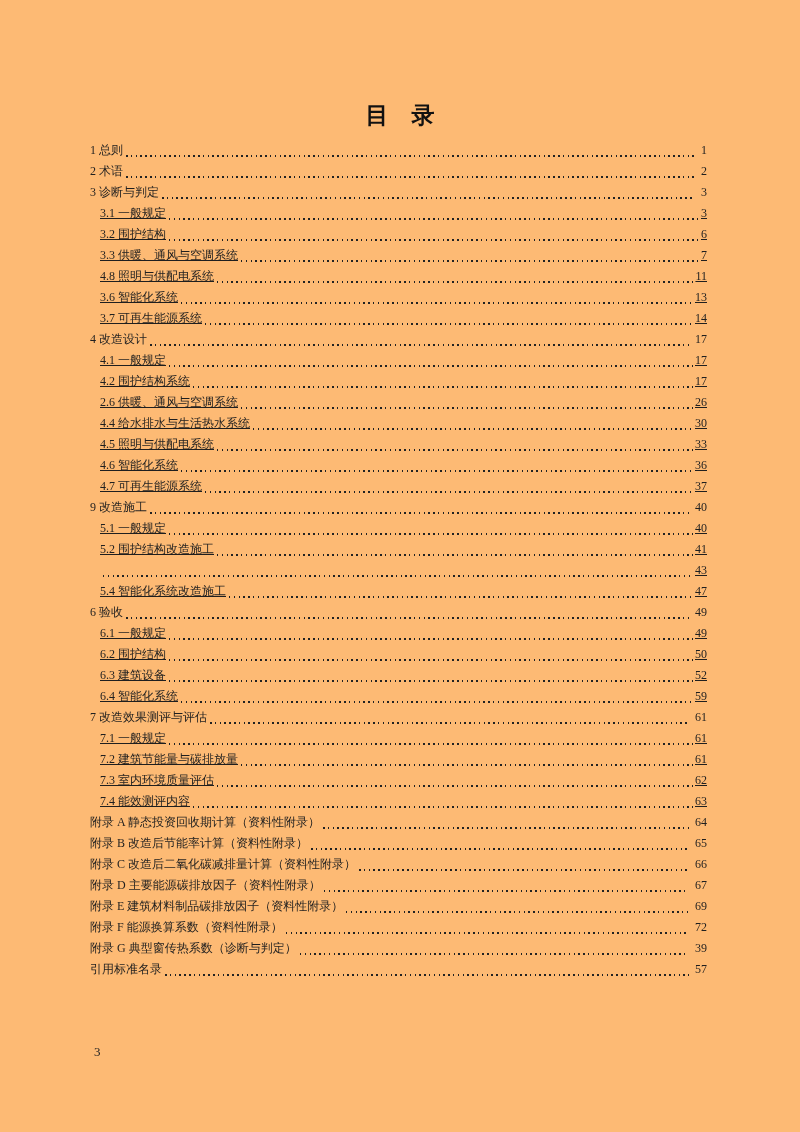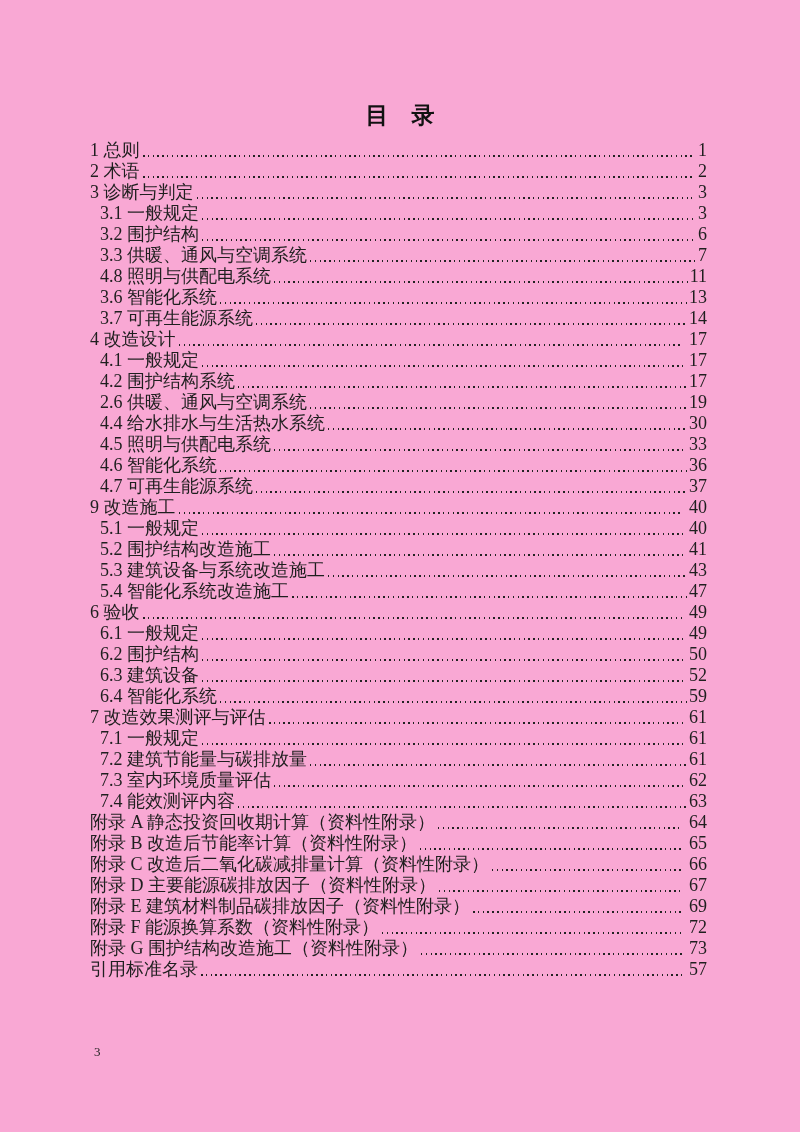--- a/index.html
+++ b/index.html
@@ -4,47 +4,48 @@
 <style>
   html, body {
     margin: 0;
     padding: 0;
     background: #ffffff;
   }
   .doc-page {
     position: relative;
     width: 800px;
     height: 1132px;
-    background: #f9a8d4;
+    background: #fdba74;
     color: #1f1f1f;
     font-family: "Liberation Serif", "DejaVu Serif", serif;
     overflow: hidden;
   }
   .toc-title {
     margin: 0;
     padding-top: 103px;
     text-align: center;
     font-size: 23px;
     line-height: 26px;
     font-weight: bold;
     color: #111111;
   }
   .toc-list {
     margin: 11px 93px 0 90px;
   }
   .toc-row {
     display: flex;
     align-items: flex-end;
     height: 21px;
-    font-size: 18px;
+    font-size: 12px;
     line-height: 21px;
     white-space: nowrap;
   }
   .toc-row.l1 {
     padding-left: 10px;
+    text-decoration: underline;
   }
   .toc-text {
     flex: 0 0 auto;
   }
   .toc-dots {
     flex: 1 1 auto;
     height: 2px;
     align-self: flex-end;
     margin: 0 2px 4px 3px;
     background-image: repeating-linear-gradient(
@@ -131,21 +132,21 @@
     <span class="toc-page">17</span>
   </div>
       <div class="toc-row l1">
     <span class="toc-text">4.2 围护结构系统</span>
     <span class="toc-dots"></span>
     <span class="toc-page">17</span>
   </div>
       <div class="toc-row l1">
     <span class="toc-text">2.6 供暖、通风与空调系统</span>
     <span class="toc-dots"></span>
-    <span class="toc-page">19</span>
+    <span class="toc-page">26</span>
   </div>
       <div class="toc-row l1">
     <span class="toc-text">4.4 给水排水与生活热水系统</span>
     <span class="toc-dots"></span>
     <span class="toc-page">30</span>
   </div>
       <div class="toc-row l1">
     <span class="toc-text">4.5 照明与供配电系统</span>
     <span class="toc-dots"></span>
     <span class="toc-page">33</span>
@@ -169,21 +170,20 @@
     <span class="toc-text">5.1 一般规定</span>
     <span class="toc-dots"></span>
     <span class="toc-page">40</span>
   </div>
       <div class="toc-row l1">
     <span class="toc-text">5.2 围护结构改造施工</span>
     <span class="toc-dots"></span>
     <span class="toc-page">41</span>
   </div>
       <div class="toc-row l1">
-    <span class="toc-text">5.3 建筑设备与系统改造施工</span>
     <span class="toc-dots"></span>
     <span class="toc-page">43</span>
   </div>
       <div class="toc-row l1">
     <span class="toc-text">5.4 智能化系统改造施工</span>
     <span class="toc-dots"></span>
     <span class="toc-page">47</span>
   </div>
       <div class="toc-row l0">
     <span class="toc-text">6 验收</span>
@@ -259,23 +259,23 @@
     <span class="toc-text">附录 E 建筑材料制品碳排放因子（资料性附录）</span>
     <span class="toc-dots"></span>
     <span class="toc-page">69</span>
   </div>
       <div class="toc-row l0">
     <span class="toc-text">附录 F 能源换算系数（资料性附录）</span>
     <span class="toc-dots"></span>
     <span class="toc-page">72</span>
   </div>
       <div class="toc-row l0">
-    <span class="toc-text">附录 G 围护结构改造施工（资料性附录）</span>
-    <span class="toc-dots"></span>
-    <span class="toc-page">73</span>
+    <span class="toc-text">附录 G 典型窗传热系数（诊断与判定）</span>
+    <span class="toc-dots"></span>
+    <span class="toc-page">39</span>
   </div>
       <div class="toc-row l0">
     <span class="toc-text">引用标准名录</span>
     <span class="toc-dots"></span>
     <span class="toc-page">57</span>
   </div>
     </div>
 
   <div class="footer-page-num">3</div>
 </div>

